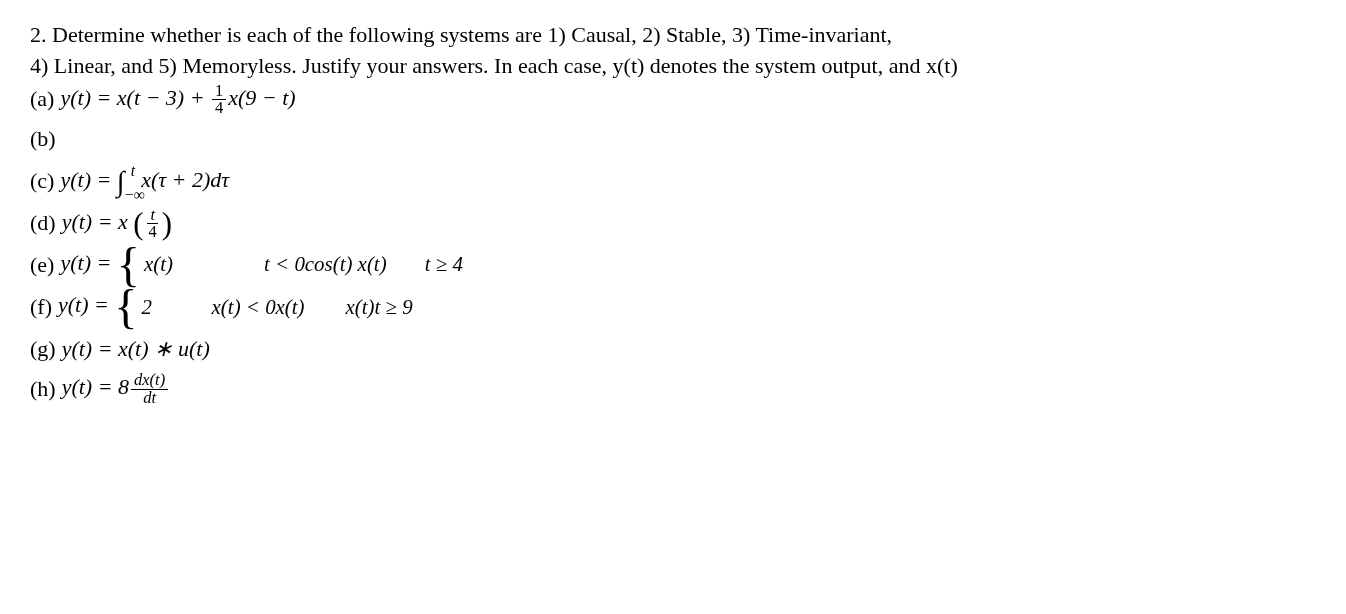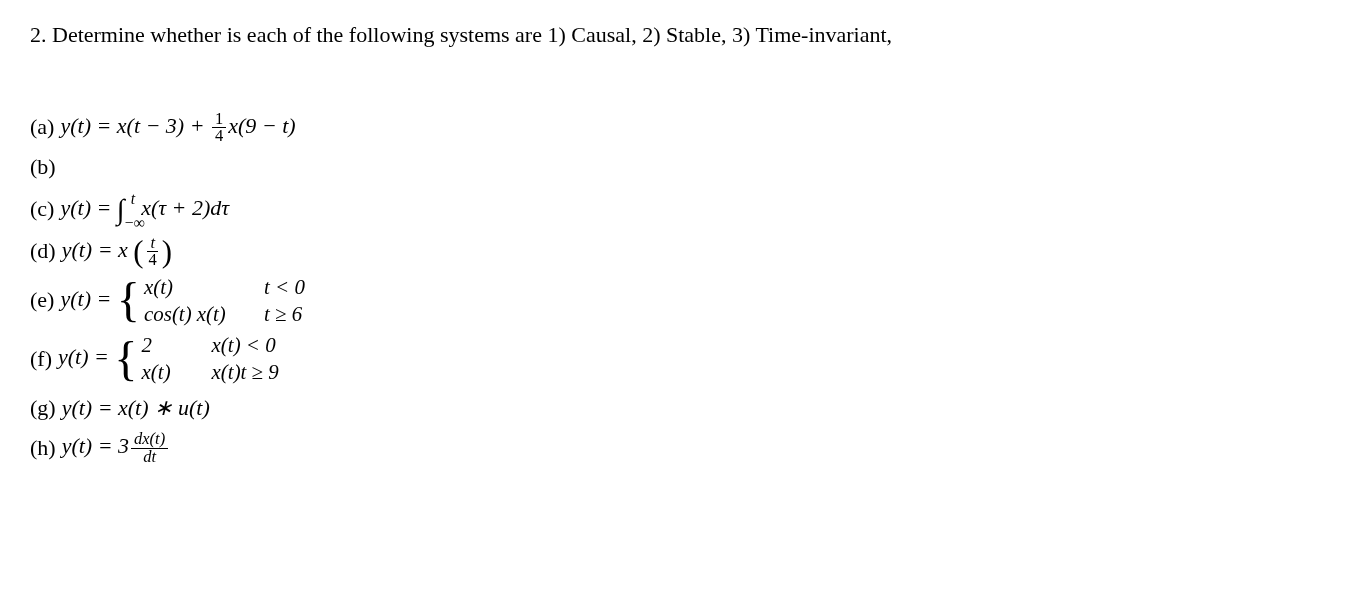--- a/index.html
+++ b/index.html
@@ -10,21 +10,20 @@
     body {
       font-family: "Times New Roman", Times, serif;
       font-size: 22px;
       line-height: 1.4;
       padding: 20px 30px;
       background: white;
       color: black;
       width: 1346px;
     }
     .problem-intro {
-      margin-bottom: 28px;
     }
     .parts {
       display: flex;
       flex-direction: column;
       gap: 4px;
     }
     .part {
       display: flex;
       align-items: center;
       min-height: 36px;
@@ -76,21 +75,21 @@
       align-items: center;
       vertical-align: middle;
     }
     .brace {
       font-size: 2.2em;
       line-height: 0.8;
       margin-right: 4px;
     }
     .cases {
       display: inline-flex;
-      flex-direction: column;
+      flex-direction: row;
       font-size: 0.95em;
       line-height: 1.3;
     }
     .case-row {
       display: flex;
       gap: 20px;
     }
     .case-val {
       min-width: 100px;
     }
@@ -102,21 +101,21 @@
     .upright {
       font-style: normal;
     }
   </style>
 </head>
 <body>
 
 <div class="problem-intro">
   <span>2.</span>
   <span>Determine whether is each of the following systems are 1) Causal, 2) Stable, 3) Time-invariant,</span><br>
-  <br>
+  <span>4) Linear, and 5) Memoryless. Justify your answers. In each case, y(t) denotes the system output, and x(t)</span><br>
 </div>
 
 <div class="parts">
 
   <div class="part">
     <span class="part-label">(a)</span>
     <span class="math">
       <span>y(t) = </span><span>x(t − 3) + </span><span class="frac upright">
           <span class="num">1</span>
           <span class="den">4</span>
@@ -151,21 +150,21 @@
       <span>y(t) = </span>
       <span class="piecewise">
         <span class="brace upright">{</span>
         <span class="cases">
           <span class="case-row">
             <span class="case-val">x(t)</span>
             <span>t &lt; 0</span>
           </span>
           <span class="case-row">
             <span class="case-val">cos(t) x(t)</span>
-            <span>t ≥ 6</span>
+            <span>t ≥ 4</span>
           </span>
         </span>
       </span>
     </span>
   </div>
 
   <div class="part">
     <span class="part-label">(f)</span>
     <span class="math">
       <span>y(t) = </span>
@@ -186,20 +185,20 @@
   </div>
 
   <div class="part">
     <span class="part-label">(g)</span>
     <span class="math">y(t) = x(t) ∗ u(t)</span>
   </div>
 
   <div class="part">
     <span class="part-label">(h)</span>
     <span class="math">
-      <span>y(t) = 3</span><span class="frac">
+      <span>y(t) = 8</span><span class="frac">
           <span class="num">dx(t)</span>
           <span class="den">dt</span>
         </span>
     </span>
   </div>
 
 </div>
 
 </body></html>

